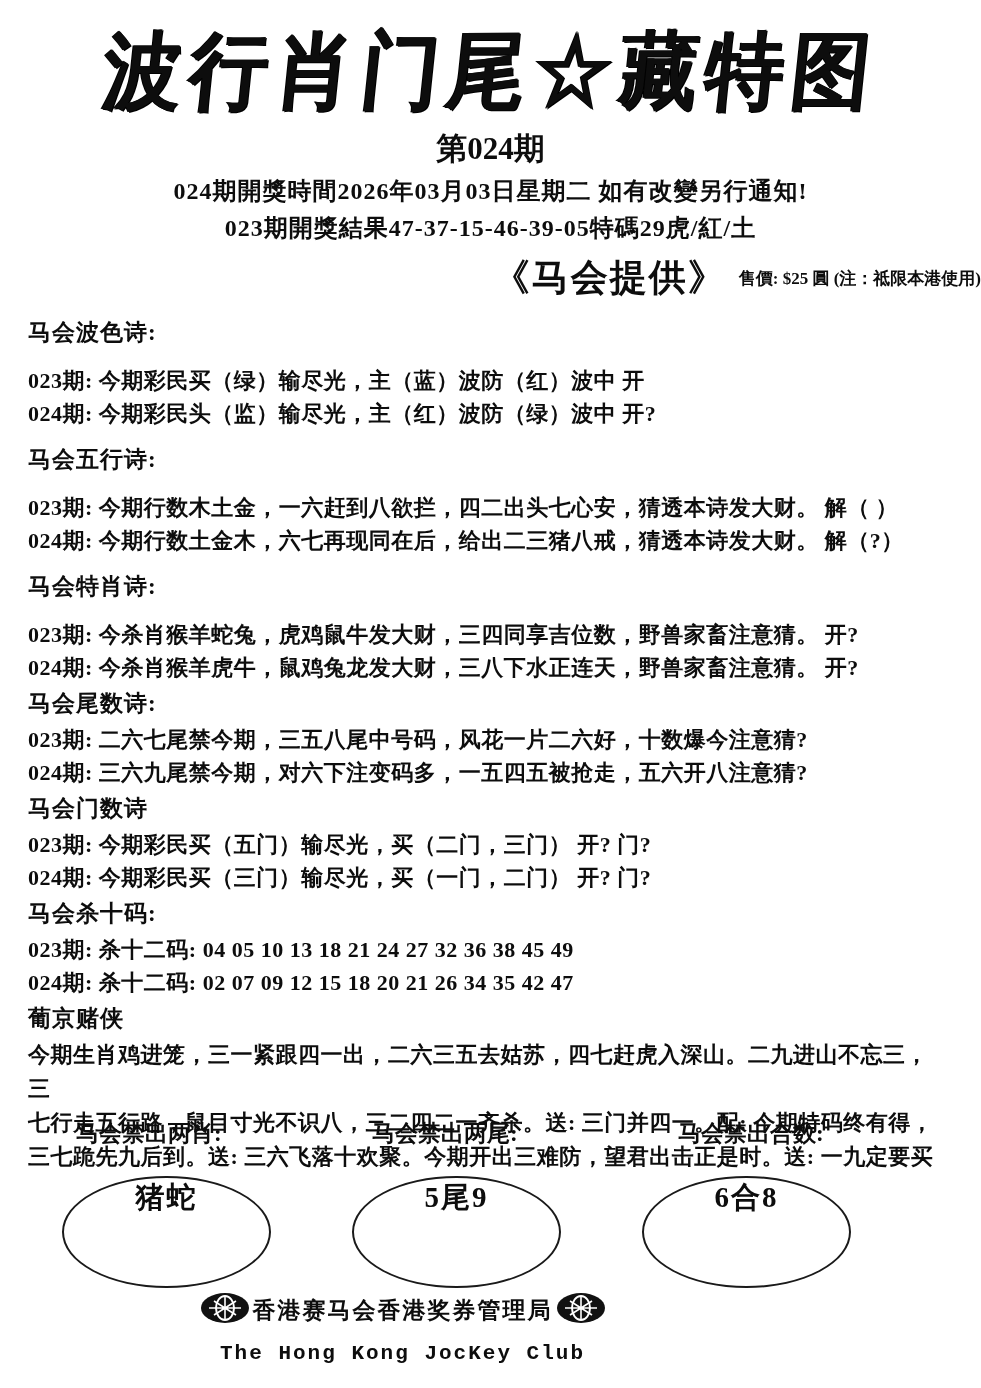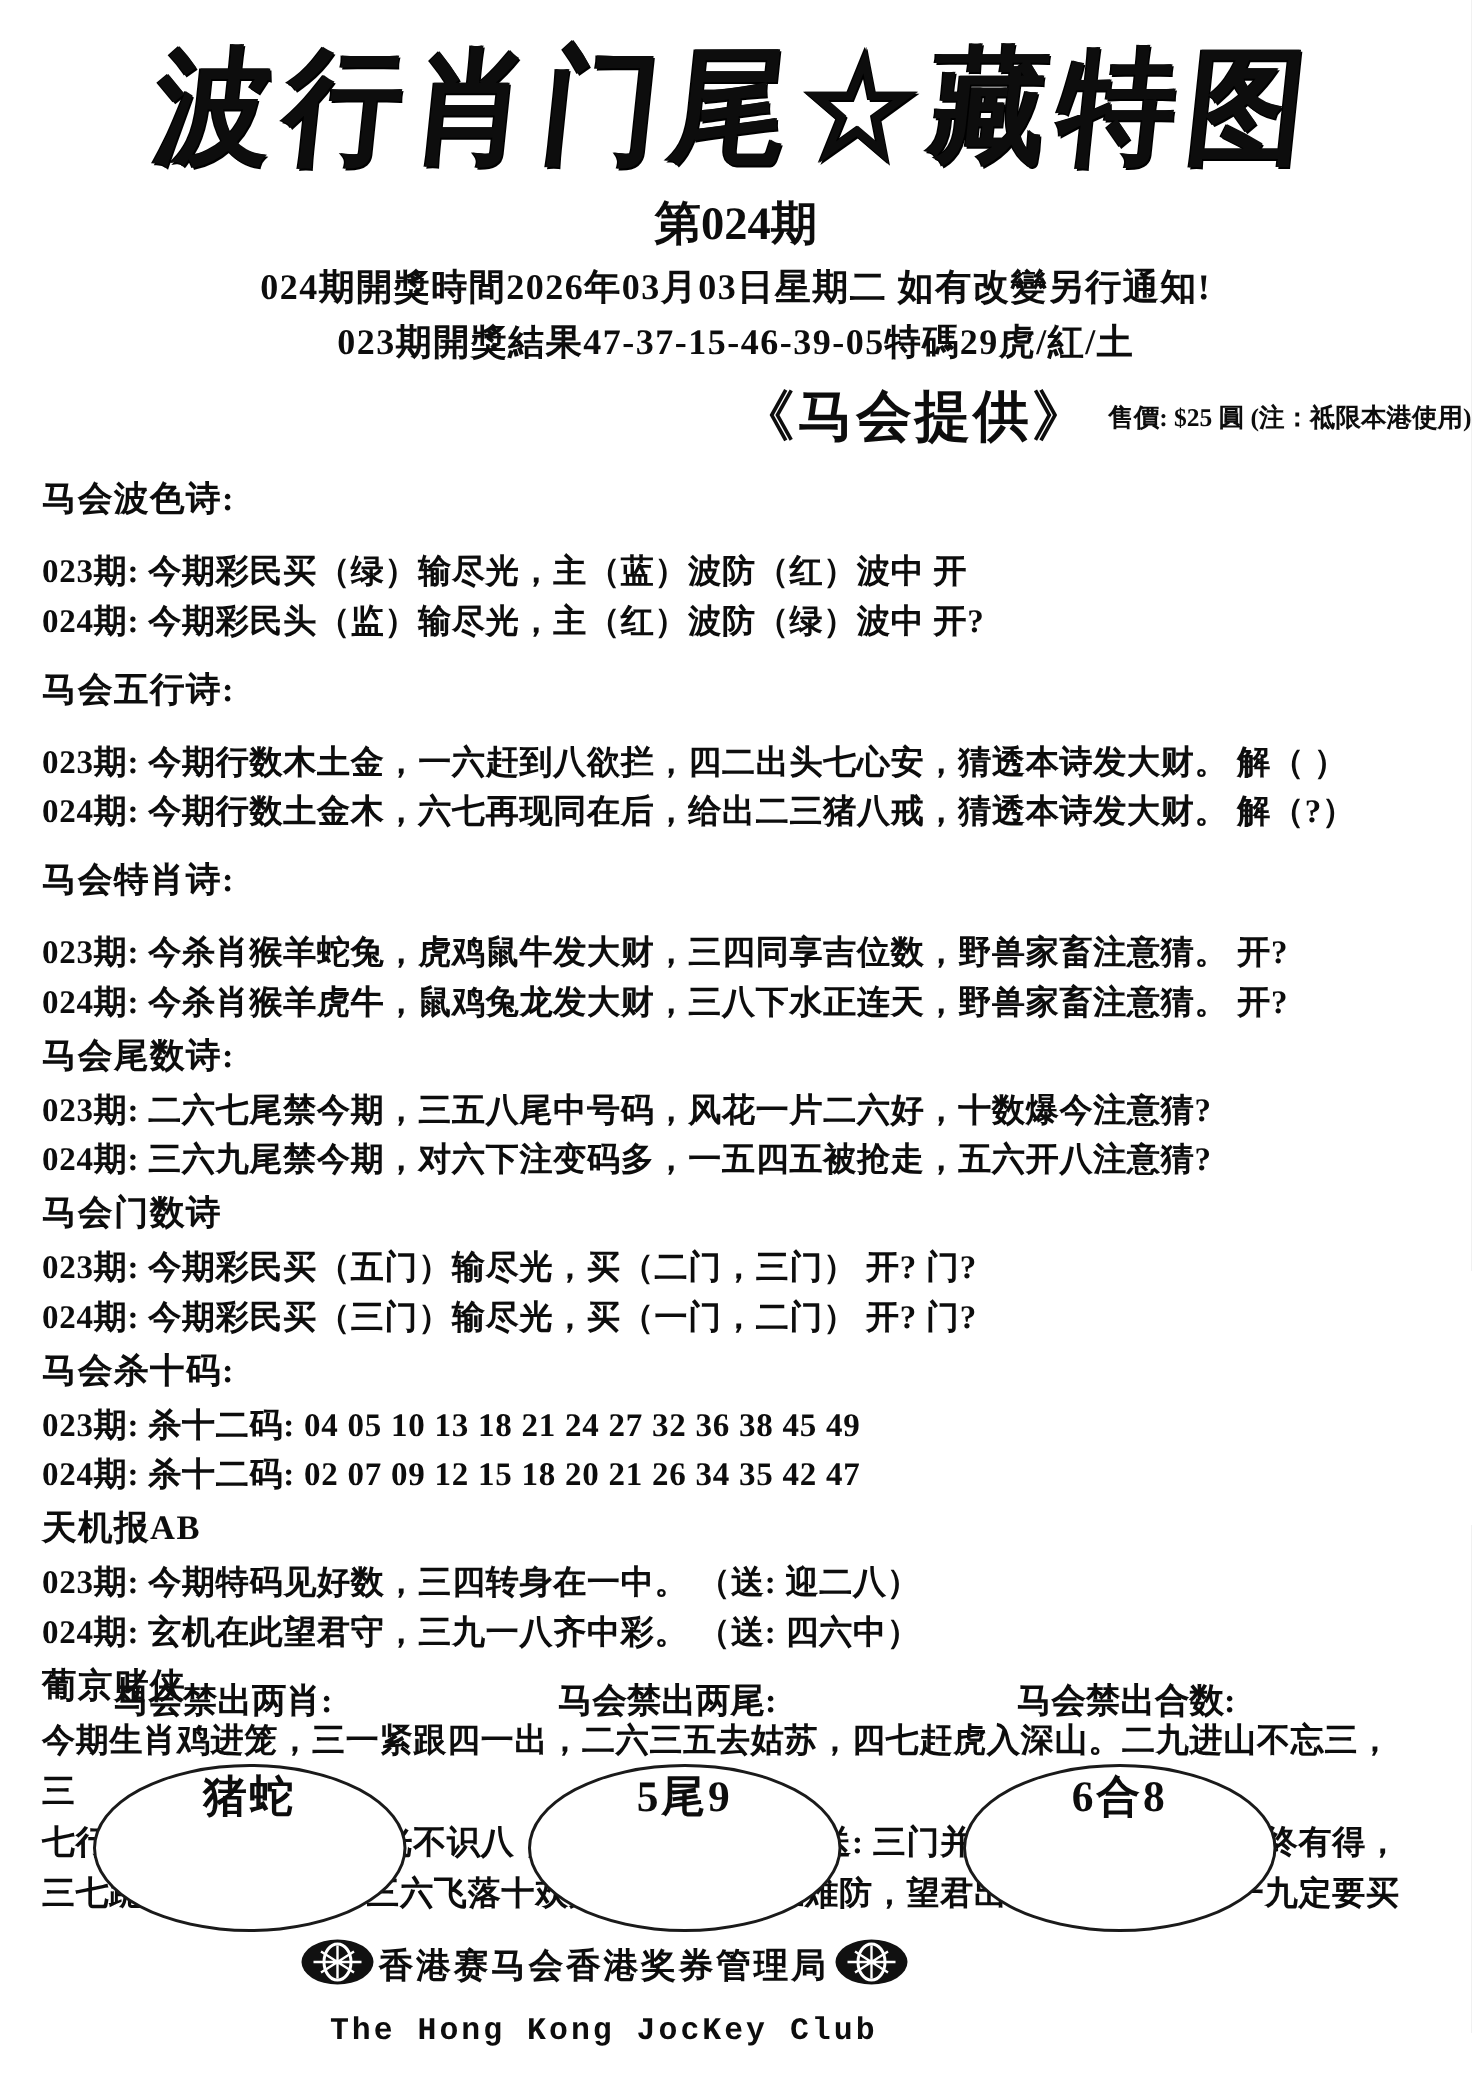--- a/index.html
+++ b/index.html
@@ -186,25 +186,20 @@
       <div class="line">023期: 今期彩民买（五门）输尽光，买（二门，三门） 开? 门?</div>
       <div class="line">024期: 今期彩民买（三门）输尽光，买（一门，二门） 开? 门?</div>
     </div>
 
     <div class="section gap-sm">
       <div class="sec-title">马会杀十码:</div>
       <div class="line">023期: 杀十二码: 04 05 10 13 18 21 24 27 32 36 38 45 49</div>
       <div class="line">024期: 杀十二码: 02 07 09 12 15 18 20 21 26 34 35 42 47</div>
     </div>
 
-    <div class="section gap-sm">
-      <div class="sec-title">天机报AB</div>
-      <div class="line">023期: 今期特码见好数，三四转身在一中。 （送: 迎二八）</div>
-      <div class="line">024期: 玄机在此望君守，三九一八齐中彩。 （送: 四六中）</div>
-    </div>
 
     <div class="section para gap-sm">
       <div class="sec-title">葡京赌侠</div>
       <div class="line">今期生肖鸡进笼，三一紧跟四一出，二六三五去姑苏，四七赶虎入深山。二九进山不忘三，三</div>
       <div class="line">七行走五行路，鼠目寸光不识八，三二四二一齐杀。送: 三门并四一。配: 今期特码终有得，</div>
       <div class="line">三七跪先九后到。送: 三六飞落十欢聚。今期开出三难防，望君出击正是时。送: 一九定要买</div>
     </div>
 
   </div>
 

